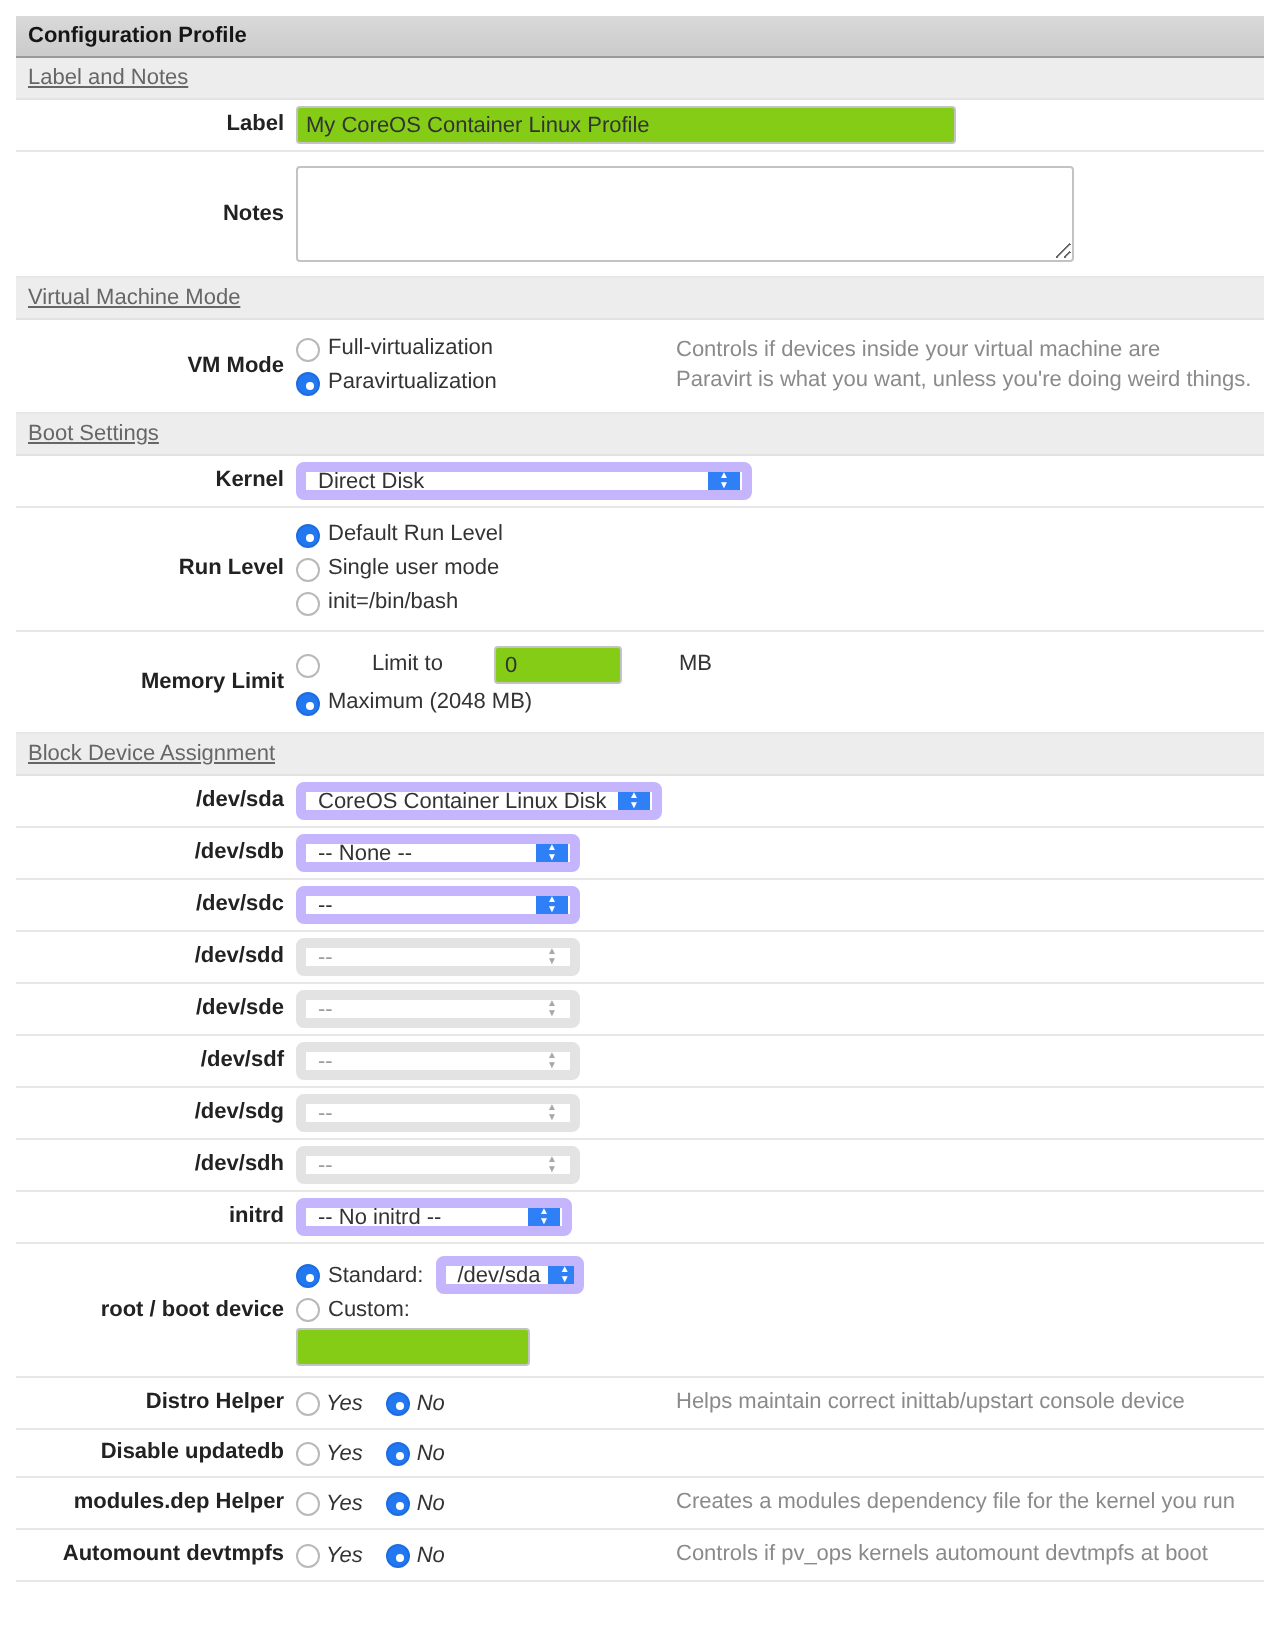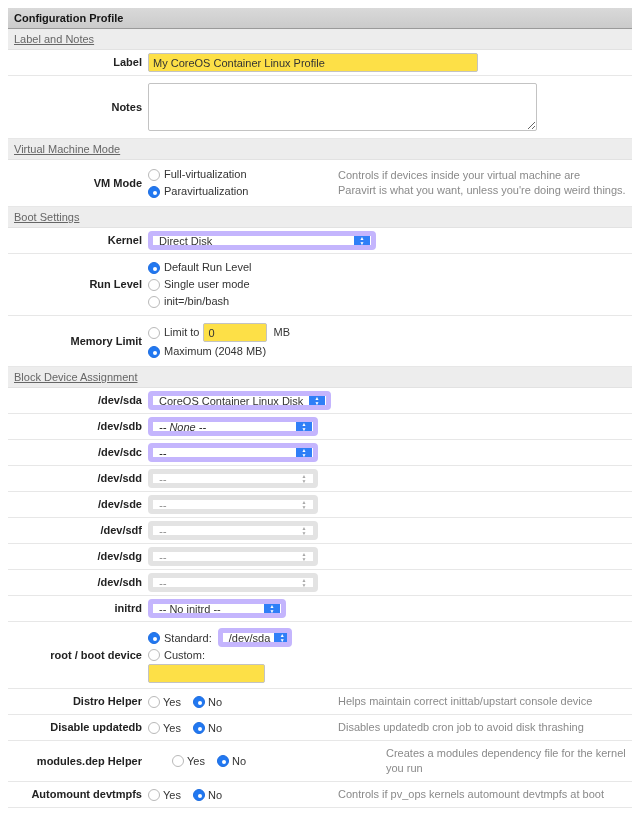--- a/index.html
+++ b/index.html
@@ -38,21 +38,21 @@
   }
   .ctl { display:flex; flex-direction:column; justify-content:center; }
   .ctl-fixed { width:182px; flex:0 0 182px; }
   .help { flex:1; color:#8a8a8a; line-height:15px; padding-left:8px; }
   .help-line { color:#8a8a8a; }
 
   
   .text-input {
     font-family:"Liberation Sans", sans-serif; font-size:11px; color:#333;
     border:1px solid #c3c3c3; border-radius:2px;
-    height:19px; padding:1px 4px; background:#fde047; outline:none;
+    height:19px; padding:1px 4px; background:#84cc16; outline:none;
   }
   .label-input { width:330px; }
   .mem-input { width:64px; }
   .custom-input { width:117px; margin-top:2px; }
   textarea.notes-area {
     font-family:"Liberation Sans", sans-serif; font-size:11px; color:#333;
     border:1px solid #c3c3c3; border-radius:2px;
     width:389px; height:48px; padding:2px 4px; outline:none;
     resize:both;
   }
@@ -65,40 +65,40 @@
   }
   .select .sel-text { white-space:nowrap; }
   .stepper {
     display:flex; flex-direction:column; align-items:center; justify-content:center;
     width:16px; height:15px; margin:0 1px 0 4px;
     background:#2f7ff7; border-radius:3px; color:#fff;
     font-size:5px; line-height:5px; flex:0 0 16px;
   }
   .select.disabled { border-color:#e3e3e3; color:#9a9a9a; }
   .select.disabled .stepper { background:transparent; color:#a8a8a8; }
-  .w228{width:228px;} .w183{width:183px;} .w170{width:170px;font-style:italic;}
+  .w228{width:228px;} .w183{width:183px;} .w170{width:142px;}
   .w138{width:138px;} .w74{width:74px;}
 
   
   .radio {
     display:inline-block; width:12px; height:12px; border-radius:50%;
     background:#fff; border:1px solid #b9b9b9; flex:0 0 12px;
     position:relative; vertical-align:middle;
   }
   .radio.on { background:#2178f1; border-color:#1e6de0; }
   .radio.on::after {
     content:""; position:absolute; left:4px; top:4px;
     width:4px; height:4px; border-radius:50%; background:#fff;
   }
   .opt-line { display:flex; align-items:center; line-height:15px; margin:1px 0; }
   .opt-line .radio { margin-right:4px; }
-  .yn-group { display:flex; align-items:center; }
+  .yn-group { display:flex; align-items:center;font-style:italic; }
   .yn-group .radio { margin-right:3px; }
   .yn-group .optlbl { margin-right:12px; }
-  .mem-line { display:flex; align-items:center; }
+  .mem-line { display:flex; align-items:center;gap:22px; }
   .mem-line .radio { margin-right:4px; }
   .mem-line .mem-input { margin:0 6px 0 4px; }
   .root-line { display:flex; align-items:center; margin:1px 0; }
   .root-line .radio { margin-right:4px; }
   .root-line .select { margin-left:6px; }
 </style>
 </head>
 <body>
 
 <div class="panel">
@@ -348,24 +348,23 @@
   <div class="row" style="padding:5px 0;">
     <div class="lbl">Disable updatedb</div>
     <div class="ctl ctl-fixed">
       <div class="yn-group">
         <span class="radio"></span>
         <span class="optlbl">Yes</span>
         <span class="radio on"></span>
         <span class="optlbl">No</span>
       </div>
     </div>
-    <div class="help">Disables updatedb cron job to avoid disk thrashing</div>
-  </div>
-
-  <div class="row" style="padding:5px 0;gap:24px;">
+  </div>
+
+  <div class="row" style="padding:5px 0;">
     <div class="lbl">modules.dep Helper</div>
     <div class="ctl ctl-fixed">
       <div class="yn-group">
         <span class="radio"></span>
         <span class="optlbl">Yes</span>
         <span class="radio on"></span>
         <span class="optlbl">No</span>
       </div>
     </div>
     <div class="help">Creates a modules dependency file for the kernel you run</div>

